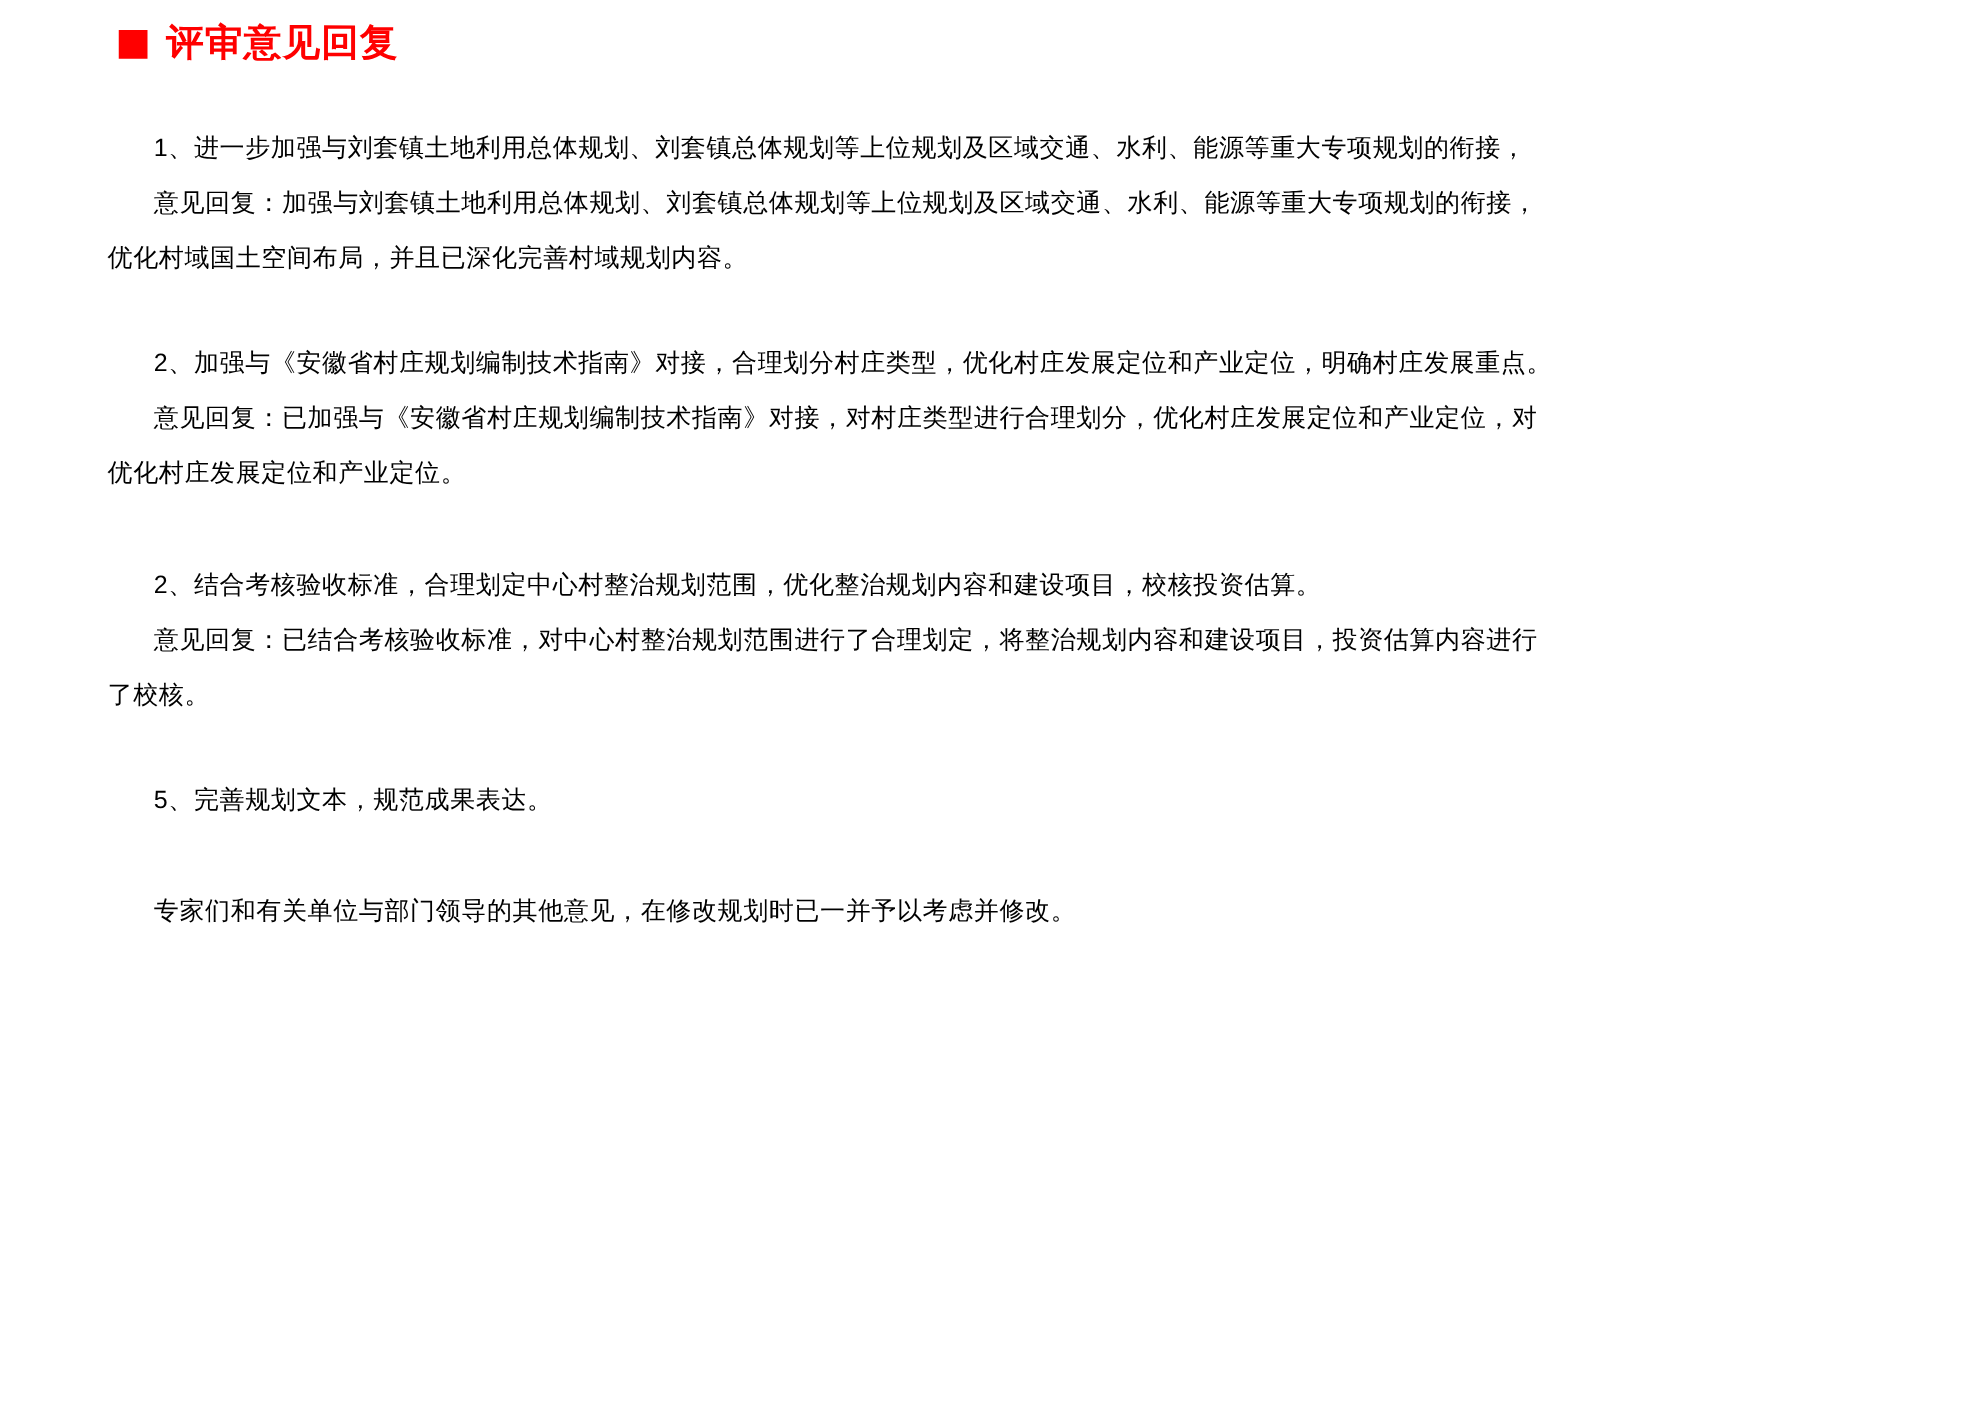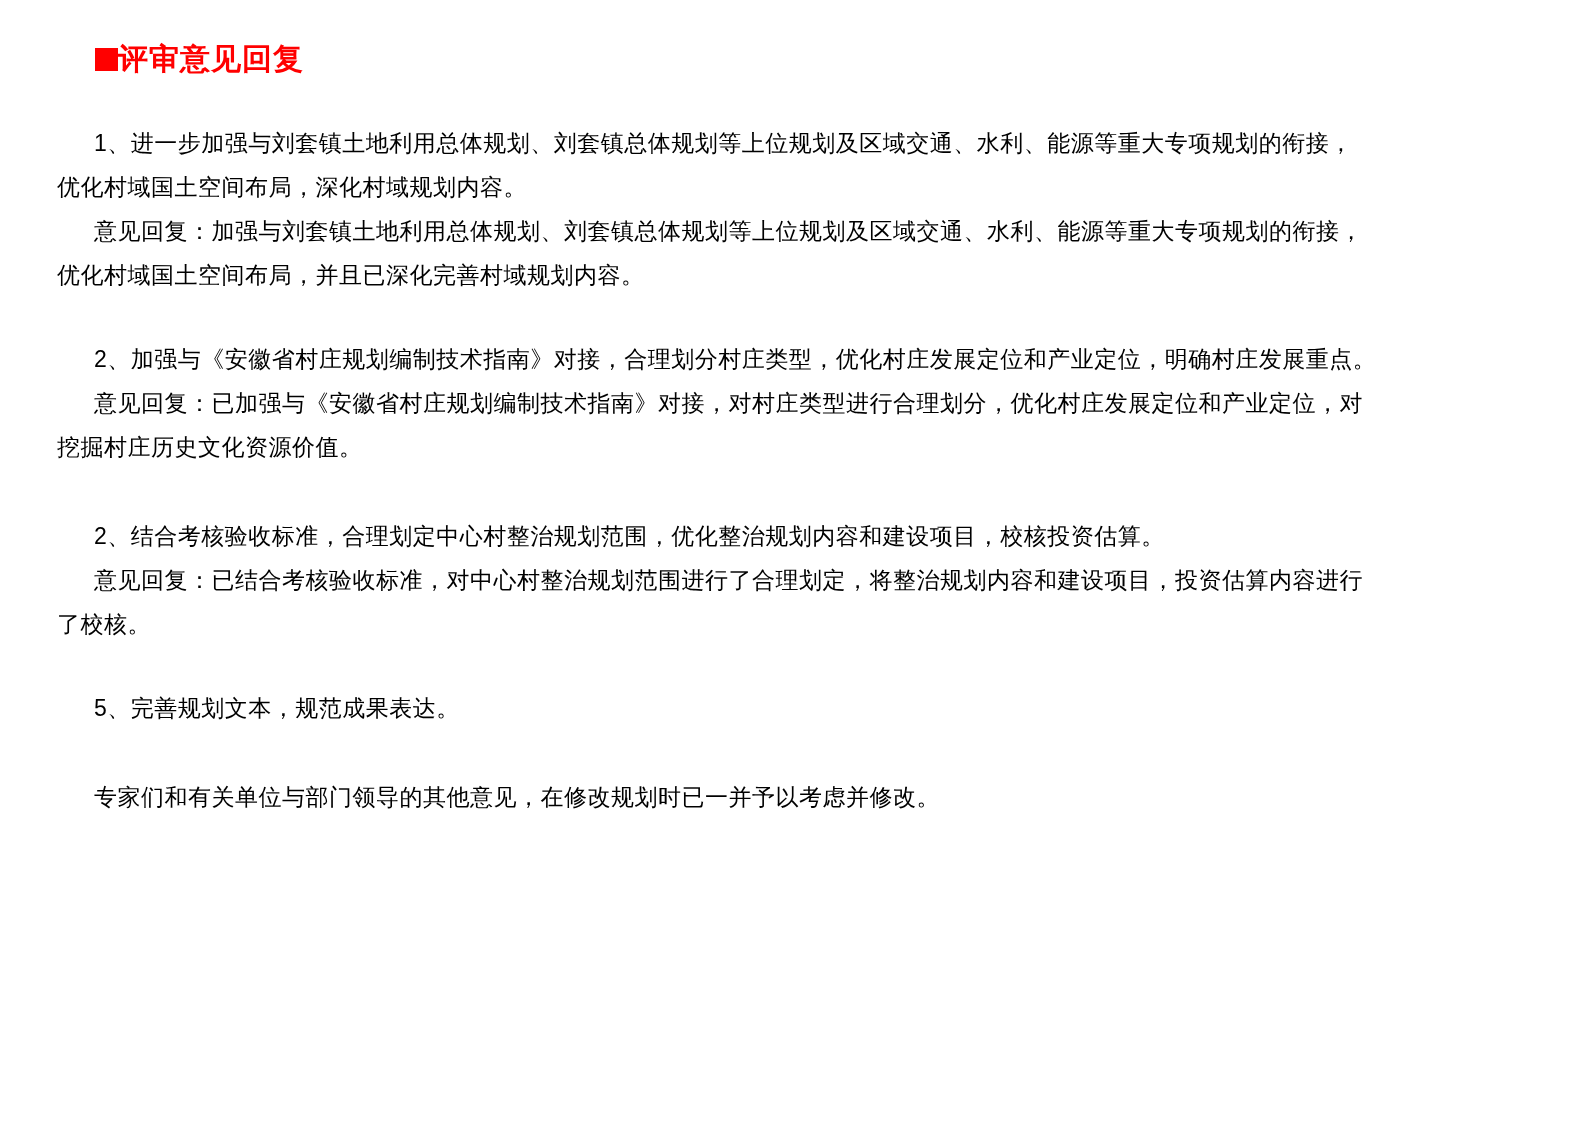--- a/index.html
+++ b/index.html
@@ -11,42 +11,43 @@
     position:relative;
     width:1587px;
     height:1122px;
     background:#ffffff;
     overflow:hidden;
     color:#000000;
   }
   .heading{
     display:flex;
     align-items:center;
+    gap:15px;
     margin-left:95px;
-    padding-top:36px;
+    padding-top:12px;
     height:46px;
     box-sizing:content-box;
   }
   .heading .sq{
     width:23px;
     height:23px;
     flex:0 0 auto;
   }
   .heading .title{
     font-size:30px;
     font-weight:700;
     letter-spacing:1px;
     line-height:46px;
     white-space:nowrap;
   }
   .content{
-    margin-left:57px;
+    margin-left:86px;
     margin-right:60px;
     margin-top:39px;
-    font-size:23px;
+    font-size:20px;
   }
   .ln{
     line-height:44px;
     white-space:nowrap;
     letter-spacing:0.5px;
   }
   .ln.indent{padding-left:37px;}
   .gap-sm{margin-top:25px;}
   .gap-md{margin-top:40px;}
   .gap-lg{margin-top:45px;}
@@ -59,26 +60,25 @@
 
 <div class="page" style="background: rgb(255, 255, 255); color: rgb(0, 0, 0);">
 
   <div class="heading">
     <span class="sq" style="background: rgb(255, 0, 0);"></span>
     <span class="title" style="color: rgb(255, 0, 0);">评审意见回复</span>
   </div>
 
   <div class="content" id="doc-content">
       <div class="ln indent"><span>1、进一步加强与刘套镇土地利用总体规划、刘套镇总体规划等上位规划及区域交通、水利、能源等重大专项规划的衔接，</span></div>
-      <div class="ln"><span>优化村域国土空间布局，深化村域规划内容。</span></div>
       <div class="ln indent"><span class="reply-label">意见回复：</span><span>加强与刘套镇土地利用总体规划、刘套镇总体规划等上位规划及区域交通、水利、能源等重大专项规划的衔接，</span></div>
       <div class="ln"><span>优化村域国土空间布局，并且已深化完善村域规划内容。</span></div>
       <div class="ln indent gap-md"><span>2、加强与《安徽省村庄规划编制技术指南》对接，合理划分村庄类型，优化村庄发展定位和产业定位，明确村庄发展重点。</span></div>
       <div class="ln indent"><span class="reply-label">意见回复：</span><span>已加强与《安徽省村庄规划编制技术指南》对接，对村庄类型进行合理划分，优化村庄发展定位和产业定位，对</span></div>
-      <div class="ln"><span>挖掘村庄历史文化资源价值。</span></div>
+      <div class="ln"><span>优化村庄发展定位和产业定位。</span></div>
       <div class="ln indent gap-lg"><span>2、结合考核验收标准，合理划定中心村整治规划范围，优化整治规划内容和建设项目，校核投资估算。</span></div>
       <div class="ln indent"><span class="reply-label">意见回复：</span><span>已结合考核验收标准，对中心村整治规划范围进行了合理划定，将整治规划内容和建设项目，投资估算内容进行</span></div>
       <div class="ln"><span>了校核。</span></div>
       <div class="ln indent gap-md"><span>5、完善规划文本，规范成果表达。</span></div>
       <div class="ln indent gap-lg"><span>专家们和有关单位与部门领导的其他意见，在修改规划时已一并予以考虑并修改。</span></div>
     </div>
 
 </div>
 
 </body></html>

